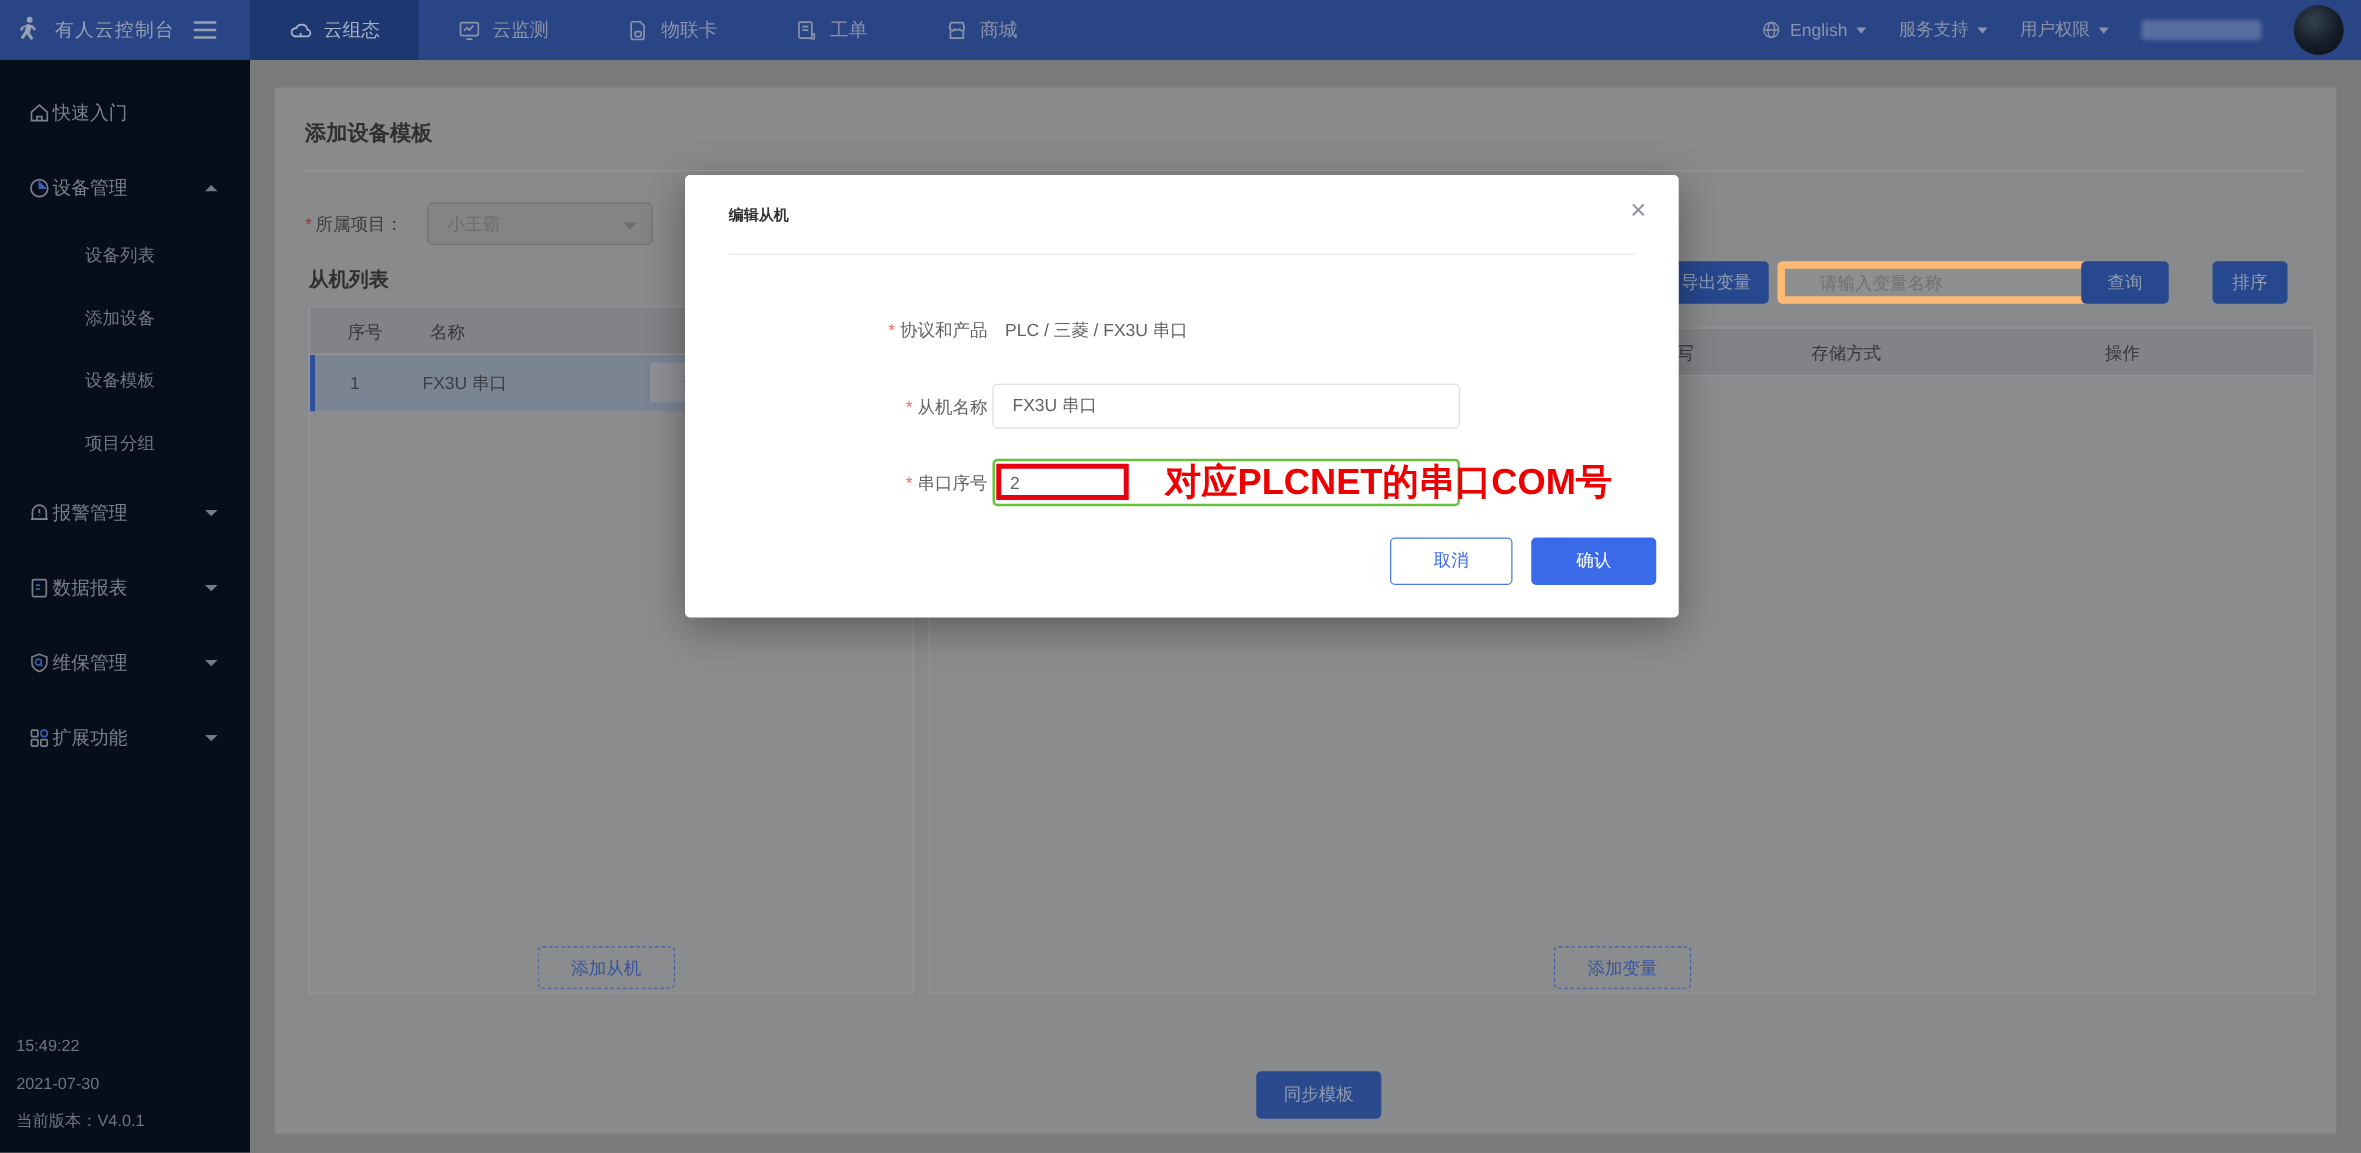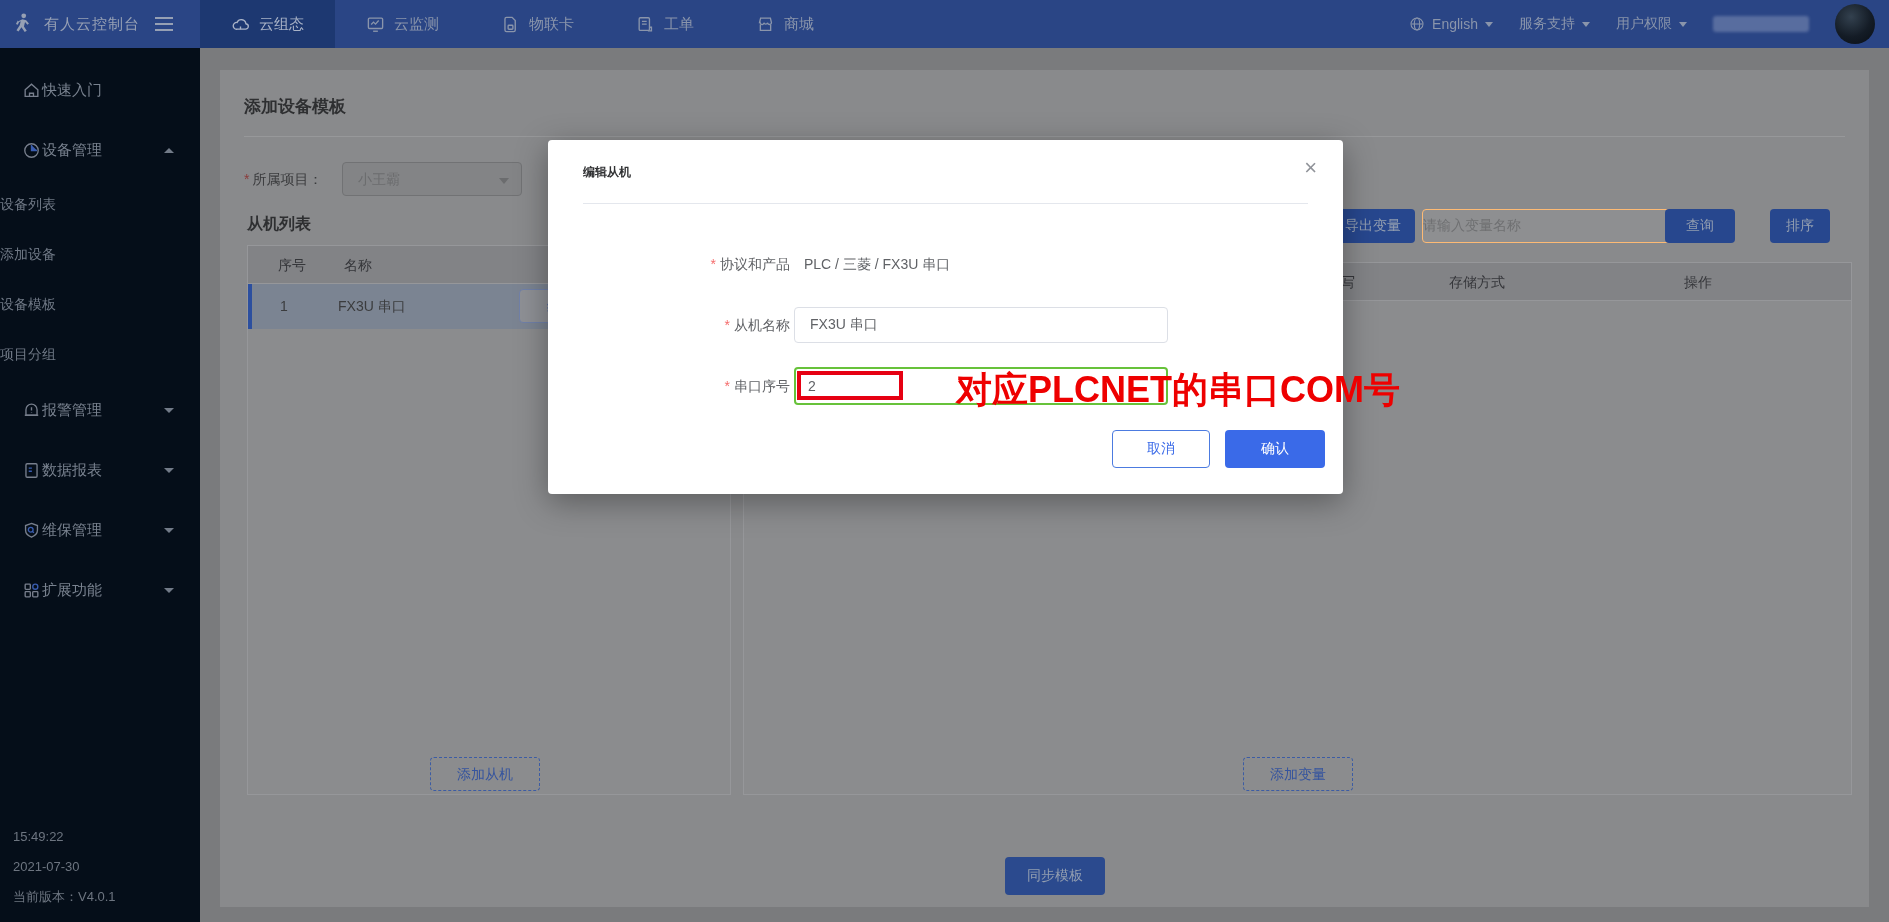--- a/index.html
+++ b/index.html
@@ -16,21 +16,21 @@
 .nav-tab svg{flex-shrink:0}
 .topbar-right{position:absolute;right:14px;top:0;height:48px;display:flex;align-items:center;gap:26px;color:#8a95ab;font-size:14px}
 .tr-item{display:flex;align-items:center;gap:7px;cursor:pointer;white-space:nowrap}
 .caret-sm{width:0;height:0;border-left:4px solid transparent;border-right:4px solid transparent;border-top:5px solid #8a95ab}
 .user-pill{width:96px;height:16px;border-radius:3px;background:rgba(255,255,255,.22);filter:blur(1.5px)}
 .avatar{width:40px;height:40px;border-radius:50%;background:radial-gradient(circle at 40% 32%,#33414f 0%,#141c26 55%,#090e15 100%);cursor:pointer}
 
 .sidebar{position:absolute;left:0;top:48px;width:200px;bottom:0;background:#050e19;z-index:5;padding-top:12px}
 .side-item{position:relative;display:flex;align-items:center;color:#79828f;font-size:15px;cursor:pointer}
 .side-item.main{height:60px;padding-left:22px;gap:1px}
-.side-item.sub{height:50px;color:#6f7885;font-size:14px}
+.side-item.sub{height:50px;padding-left:68px;color:#6f7885;font-size:14px}
 .sicon{width:19px;height:19px;display:flex;align-items:center;justify-content:center;color:#787f8d}
 .caret{position:absolute;right:26px;width:0;height:0;border-left:5px solid transparent;border-right:5px solid transparent}
 .caret.down{border-top:5px solid #727b88}
 .caret.up{border-bottom:5px solid #727b88}
 .side-footer{position:absolute;left:13px;bottom:10px;color:#6d7580;font-size:13px;line-height:30px}
 
 .card{position:absolute;left:220px;top:70px;width:1649px;height:837px;background:#898a8c;z-index:1}
 .page-title{position:absolute;left:24px;top:25px;font-size:17px;font-weight:bold;color:#2e2f31}
 .title-divider{position:absolute;left:24px;right:24px;top:66px;height:1px;background:#97989a}
 .proj-label{position:absolute;left:24px;top:92px;height:34px;line-height:34px;font-size:14px;color:#3a3b3d}
@@ -46,39 +46,39 @@
 .sp-row{position:relative;height:45px;background:#7b8492;border-left:4px solid #2c4f9f;font-size:14px;color:#3b3c3e}
 .sp-row span{position:absolute;top:0;line-height:45px}
 .edit-btn{position:absolute;left:267px;top:5px;width:84px;height:34px;background:#8e9095;border:1px solid #7080a8;border-radius:4px;color:#2f519c;font-size:14px;line-height:32px;text-align:center;cursor:pointer}
 .dash-btn{position:absolute;width:110px;height:34px;border:1px dashed #3c5ca4;border-radius:4px;background:transparent;color:#35549e;font-size:14px;line-height:32px;text-align:center;cursor:pointer}
 .add-slave{left:210px;top:687px}
 .add-var{left:1023px;top:687px}
 .blue-btn-dim{position:absolute;background:#27478e;border:none;border-radius:4px;color:#939eb0;font-size:14px;text-align:center;cursor:pointer}
 .export-btn{left:1111px;top:139px;width:84px;height:34px}
 .query-btn{left:1445px;top:139px;width:70px;height:34px}
 .sort-btn{left:1550px;top:139px;width:60px;height:34px}
-.var-search{position:absolute;left:1202px;top:139px;width:250px;height:34px;background:#8e8f91;border:1px solid #fdba74;border-radius:4px;padding:0 0;font-size:14px;color:#4a4b4d;font-family:Liberation Serif, serif}
+.var-search{position:absolute;left:1202px;top:139px;width:250px;height:34px;background:#8e8f91;border:6px solid #fdba74;border-radius:4px;padding:0 28px;font-size:14px;color:#4a4b4d;font-family:Liberation Sans, sans-serif}
 .var-search::placeholder{color:#6f7072}
 .sync-btn{left:785px;top:787px;width:100px;height:38px;background:#2b4a8e}
 
 .modal{position:absolute;left:548px;top:140px;width:795px;height:354px;background:#ffffff;border-radius:4px;box-shadow:0 8px 32px rgba(0,0,0,.35);z-index:20}
 .m-title{position:absolute;left:35px;top:24px;font-size:12px;font-weight:bold;color:#303133}
 .m-close{position:absolute;right:26px;top:17px;font-size:22px;color:#909399;cursor:pointer;line-height:1}
 .m-divider{position:absolute;left:35px;right:35px;top:63px;height:1px;background:#e4e7ed}
 .m-label{position:absolute;left:0;width:242px;display:flex;justify-content:flex-end;gap:4px;font-size:14px;color:#606266}
 .star{color:#f56c6c}
 .m-protocol-label{top:116px}
 .m-protocol-value{position:absolute;left:256px;top:116px;font-size:14px;color:#606266}
 .m-name-label{top:178px}
 .m-serial-label{top:239px}
 .m-input{position:absolute;left:246px;width:374px;height:36px;border:1px solid #dcdfe6;border-radius:4px;padding:0 15px;font-size:14px;color:#606266;font-family:inherit;background:#fff}
 .m-name-input{top:167px}
 .m-serial-input{top:227px;height:38px;border:2px solid #67c23a;padding:0 12px}
 .red-rect{position:absolute;left:249px;top:231px;width:106px;height:29px;border:4px solid #e60012;z-index:3}
-.annotation{position:absolute;left:408px;top:226px;font-size:36px;font-weight:bold;color:#ee0000;white-space:nowrap;z-index:3}
+.annotation{position:absolute;left:384px;top:226px;font-size:29px;font-weight:bold;color:#ee0000;white-space:nowrap;z-index:3}
 .m-cancel{position:absolute;left:564px;top:290px;width:98px;height:38px;background:#fff;border:1px solid #4c7be0;border-radius:4px;color:#3a6ae8;font-size:14px;cursor:pointer;font-family:inherit}
 .m-confirm{position:absolute;left:677px;top:290px;width:100px;height:38px;background:#3a6ae8;border:none;border-radius:4px;color:#ffffff;font-size:14px;cursor:pointer;font-family:inherit}
 svg{display:block}
 </style>
 </head>
 <body>
 
 <div class="topbar">
   <div class="brand">
     <span>

